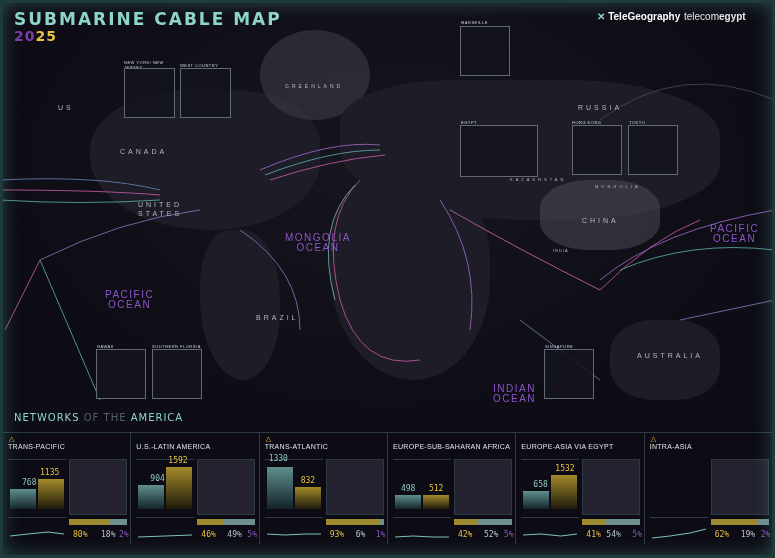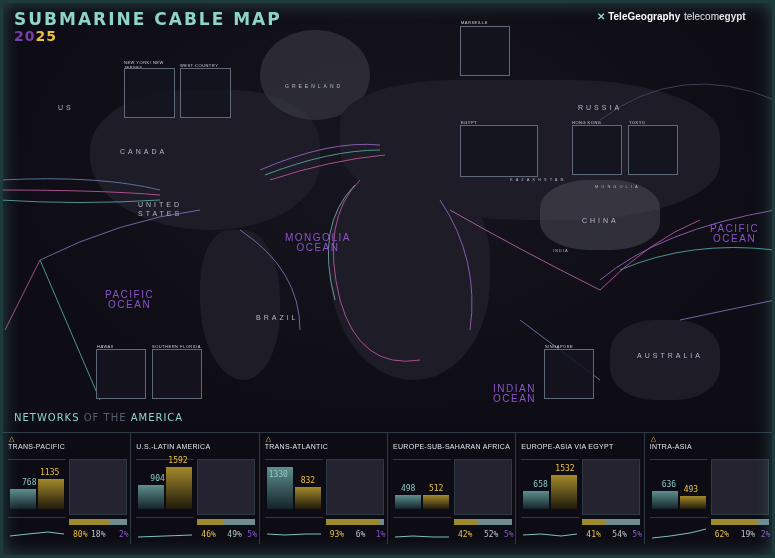--- a/index.html
+++ b/index.html
@@ -148,21 +148,21 @@
     <div class="minimap"></div>
     <div class="share">
         <svg width="58" height="14">
           <path d="M2 10 L20 8 L40 6 L56 8" stroke="#7fc2bf" fill="none"></path>
         </svg>
       </div>
     <div class="own">
       <div class="ybar" style="left:0;width:40px"></div>
         <div class="gbar" style="left:40px;width:18px"></div>
       <div class="pct" style="left:4px;color:#e9c244">80%</div>
-      <div class="pct" style="left:22px;color:#b5c8c8">18%</div>
+      <div class="pct" style="left:32px;color:#b5c8c8">18%</div>
       <div class="pct" style="left:50px;color:#8a55c7">2%</div>
     </div>
   </div>
   <div class="panel">
     <div class="ptitle">U.S.-LATIN AMERICA</div>
     <div class="bars">
       <div class="bar c" style="height:24px"></div>
       <div class="bar p" style="height:42px"></div>
       <div class="bval" style="left:14px;bottom:32px;color:#8fc7c3">904</div>
       <div class="bval" style="left:32px;bottom:50px;color:#e9c244">1592</div>
@@ -180,21 +180,21 @@
       <div class="pct" style="left:30px;color:#b5c8c8">49%</div>
       <div class="pct" style="left:50px;color:#8a55c7">5%</div>
     </div>
   </div>
   <div class="panel">
     <span class="tri">△</span>
     <div class="ptitle">TRANS-ATLANTIC</div>
     <div class="bars">
       <div class="bar c" style="height:42px"></div>
       <div class="bar p" style="height:22px"></div>
-      <div class="bval" style="left:4px;bottom:36px;color:#8fc7c3">1330</div>
+      <div class="bval" style="left:4px;bottom:52px;color:#8fc7c3">1330</div>
       <div class="bval" style="left:36px;bottom:30px;color:#e9c244">832</div>
     </div>
     <div class="minimap"></div>
     <div class="share">
         <svg width="58" height="14">
           <path d="M2 8 L20 9 L40 8 L56 8" stroke="#7fc2bf" fill="none"></path>
         </svg>
       </div>
     <div class="own">
       <div class="ybar" style="left:0;width:54px"></div>
@@ -237,33 +237,27 @@
     <div class="minimap"></div>
     <div class="share">
         <svg width="58" height="14">
           <path d="M2 9 L20 8 L40 10 L56 8" stroke="#7fc2bf" fill="none"></path>
         </svg>
       </div>
     <div class="own">
       <div class="ybar" style="left:0;width:24px"></div>
         <div class="gbar" style="left:24px;width:34px"></div>
       <div class="pct" style="left:4px;color:#e9c244">41%</div>
-      <div class="pct" style="left:30px;color:#b5c8c8">54%</div>
+      <div class="pct" style="left:24px;color:#b5c8c8">54%</div>
       <div class="pct" style="left:50px;color:#8a55c7">5%</div>
     </div>
   </div>
   <div class="panel">
     <span class="tri">△</span>
     <div class="ptitle">INTRA-ASIA</div>
-    <div class="bars">
-      <div class="bar c" style="height:18px"></div>
-      <div class="bar p" style="height:13px"></div>
-      <div class="bval" style="left:12px;bottom:26px;color:#8fc7c3">636</div>
-      <div class="bval" style="left:34px;bottom:21px;color:#e9c244">493</div>
-    </div>
     <div class="minimap"></div>
     <div class="share">
         <svg width="58" height="14">
           <path d="M2 12 L20 10 L40 7 L56 3" stroke="#7fc2bf" fill="none"></path>
         </svg>
       </div>
     <div class="own">
       <div class="ybar" style="left:0;width:46px"></div>
         <div class="gbar" style="left:46px;width:12px"></div>
       <div class="pct" style="left:4px;color:#e9c244">62%</div>

